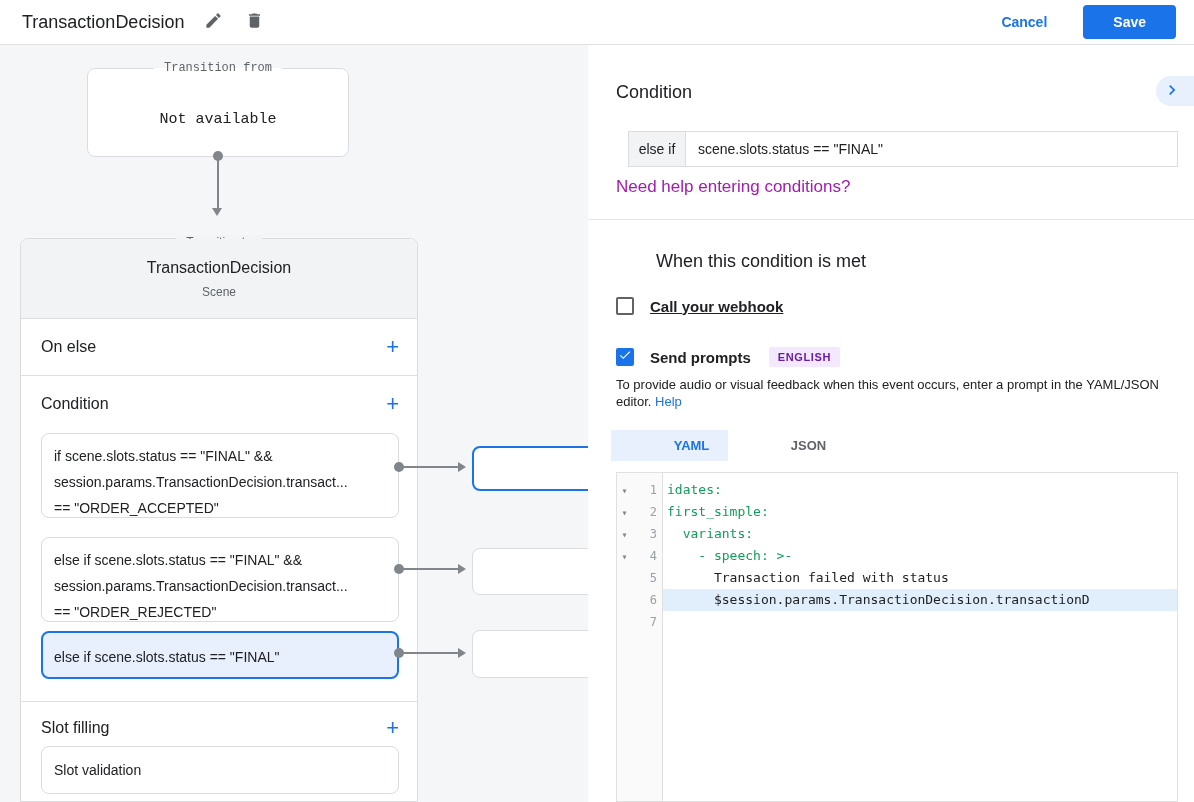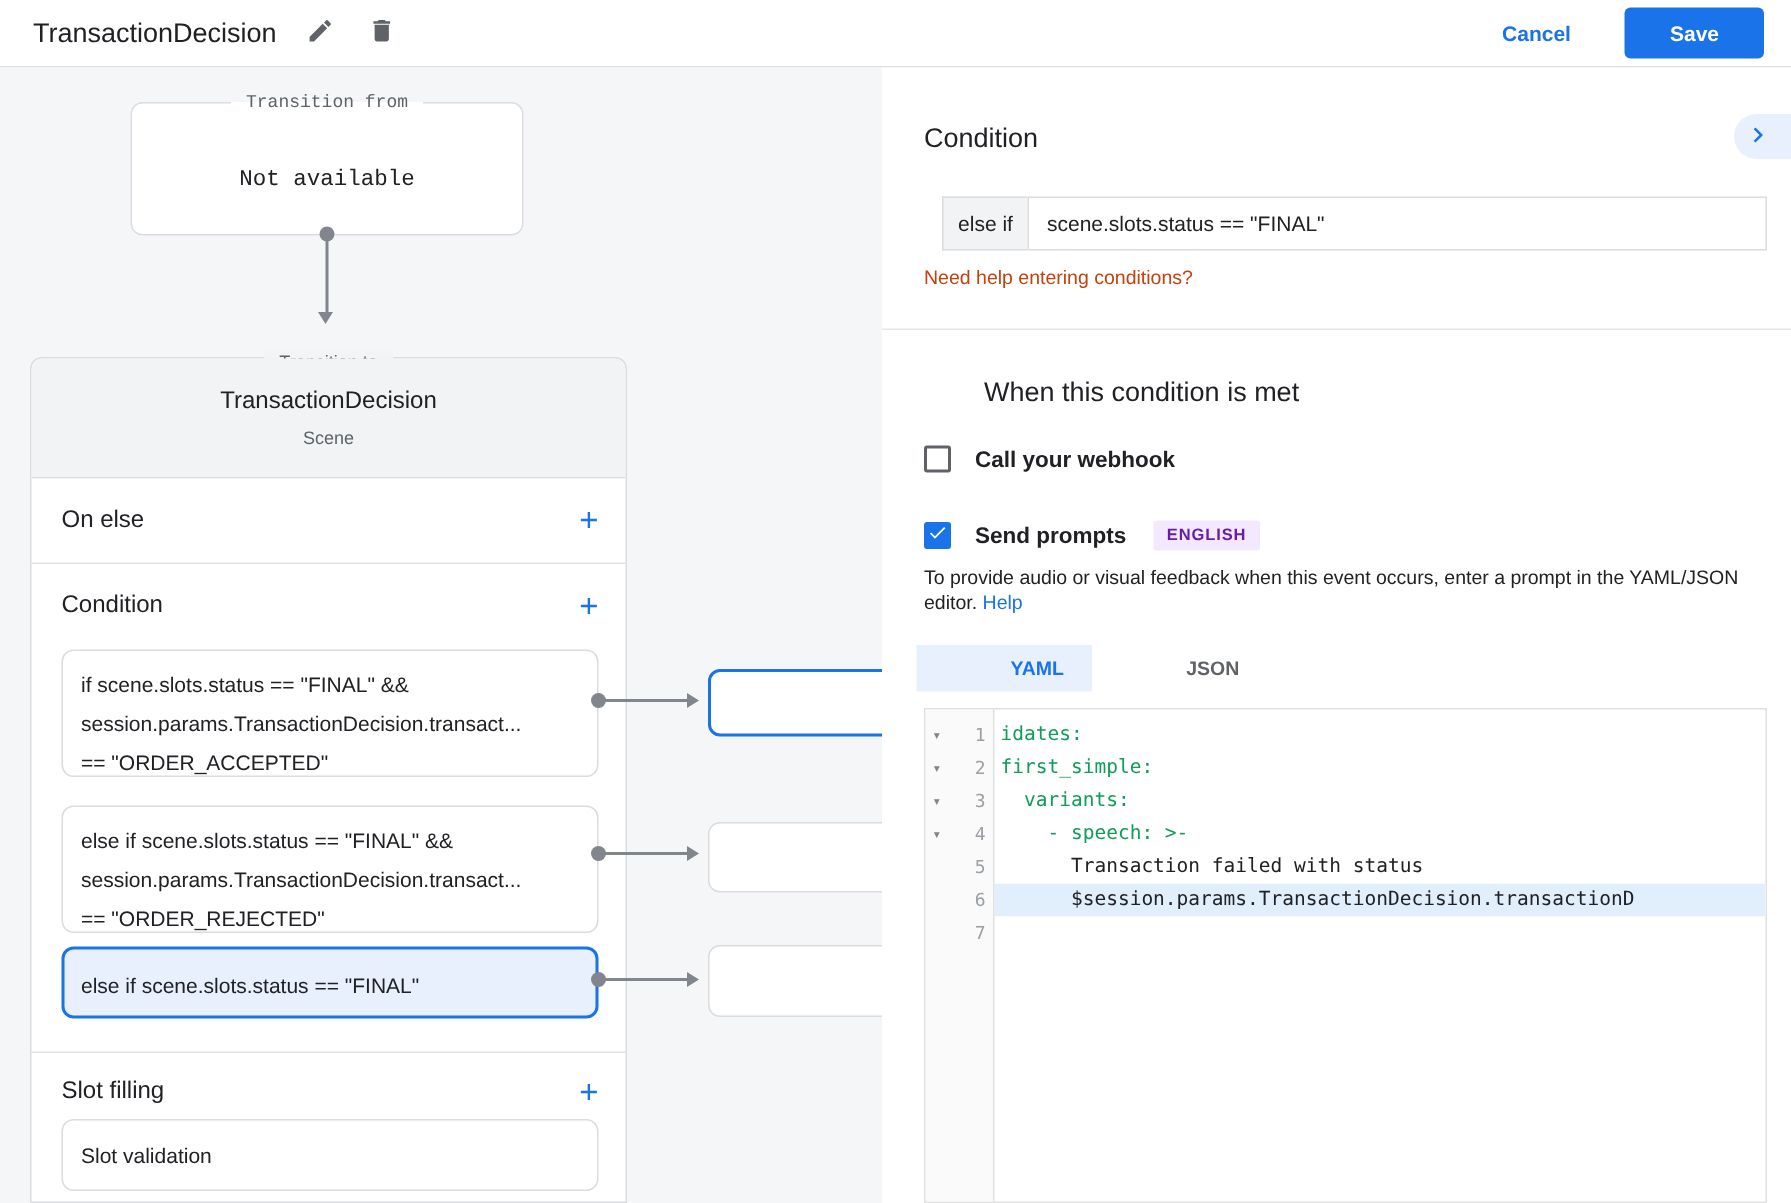--- a/index.html
+++ b/index.html
@@ -94,21 +94,21 @@
   .collapse-btn svg { fill:#1a73e8; }
   .cond-input-row { position:absolute; left:28px; top:86px; width:562px; height:36px; display:flex;padding-left:12px; }
   .cond-prefix {
     width:57px; background:#f1f3f4; border:1px solid #dadce0; border-right:none;
     display:flex; align-items:center; justify-content:center; font-size:14px; color:#202124;
   }
   .cond-input {
     flex:1; border:1px solid #dadce0; background:#fff; font-size:14px; color:#202124;
     font-family:"Liberation Sans",sans-serif; padding:0 12px; outline:none;
   }
-  .help-link { position:absolute; left:28px; top:132px; font-size:13px; color:#c2410c; text-decoration:none; cursor:pointer; }
+  .help-link { position:absolute; left:28px; top:132px; font-size:17px; color:#a21caf; text-decoration:none; cursor:pointer; }
   .panel-divider { position:absolute; left:0; top:174px; width:100%; height:1px; background:#e3e5e8; }
   .check-row { position:absolute; left:28px; display:flex; align-items:center; }
   .checkbox {
     width:18px; height:18px; border-radius:2px; flex:none; cursor:pointer;
     display:flex; align-items:center; justify-content:center;
   }
   .checkbox.unchecked { border:2px solid #5f6368; background:#fff; }
   .checkbox.checked { background:#1a73e8; border:2px solid #1a73e8; }
   .checkbox svg { fill:#fff; }
   .check-label { margin-left:16px; font-size:15px; font-weight:bold; color:#202124; cursor:default; }
@@ -260,21 +260,21 @@
       <div class="cond-prefix">else if</div>
       <input class="cond-input" type="text" value="scene.slots.status == &quot;FINAL&quot;" style="">
     </div>
 
     <a class="help-link">Need help entering conditions?</a>
 
     <div class="panel-divider"></div>
 
     <div class="panel-heading" style="top:206px;margin-left:40px;">When this condition is met</div>
 
-    <div class="check-row" style="top:252px;">
+    <div class="check-row" style="top:252px;text-decoration:underline;">
       <span class="checkbox unchecked"></span>
       <span class="check-label">Call your webhook</span>
     </div>
 
     <div class="check-row" style="top:302px;">
       <span class="checkbox checked">
         <span>
           <svg width="14" height="14" viewBox="0 0 24 24">
               <path d="M9 16.17L4.83 12l-1.42 1.41L9 19 21 7l-1.41-1.41z"></path>
             </svg>

